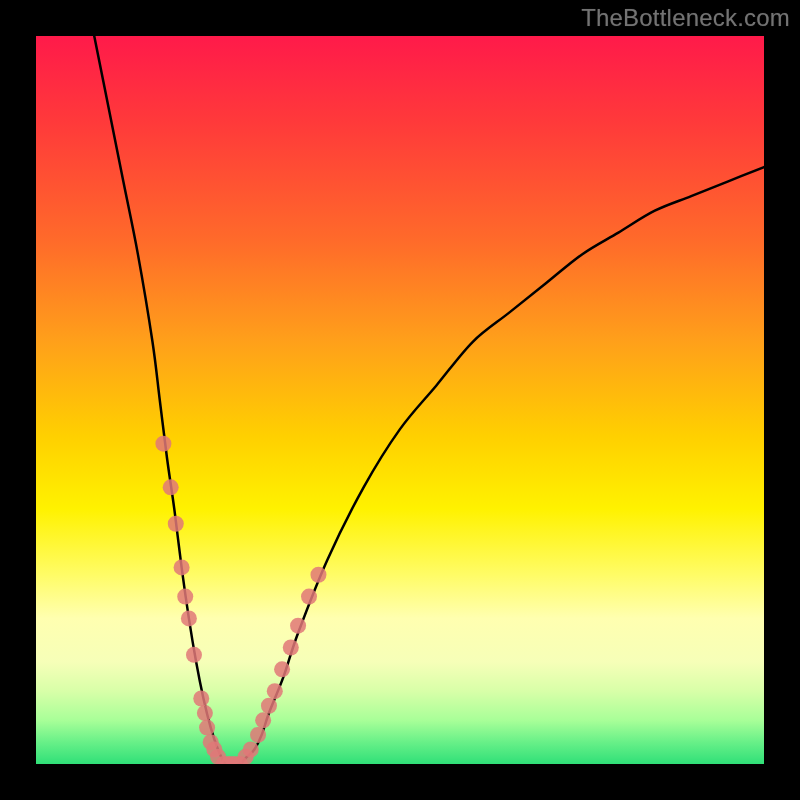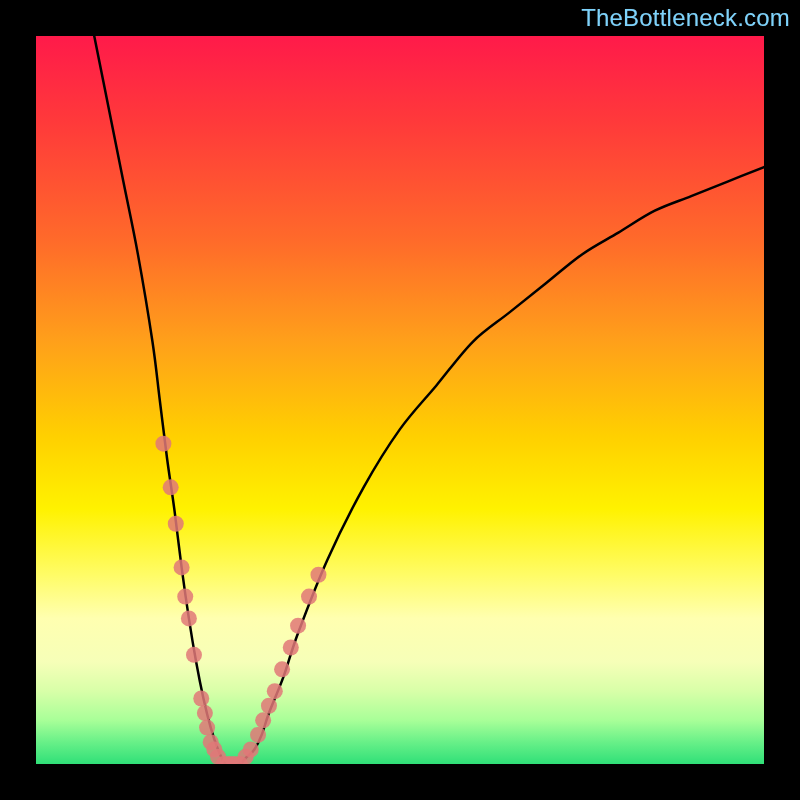--- a/index.html
+++ b/index.html
@@ -36,21 +36,21 @@
       #a8ff98 94%,
       #68f088 97%,
       #30e078 100%);
   }
   .watermark {
     position: absolute;
     top: 4px;
     right: 10px;
     font-family: Arial, Helvetica, sans-serif;
     font-size: 24px;
-    color: #7dd3fc;
+    color: #737373;
     letter-spacing: 0.2px;
     text-shadow: 0 0 1px rgba(255,255,255,0.2);
   }
   svg.curve {
     position: absolute;
     left: 0;
     top: 0;
     width: 728px;
     height: 728px;
   }

